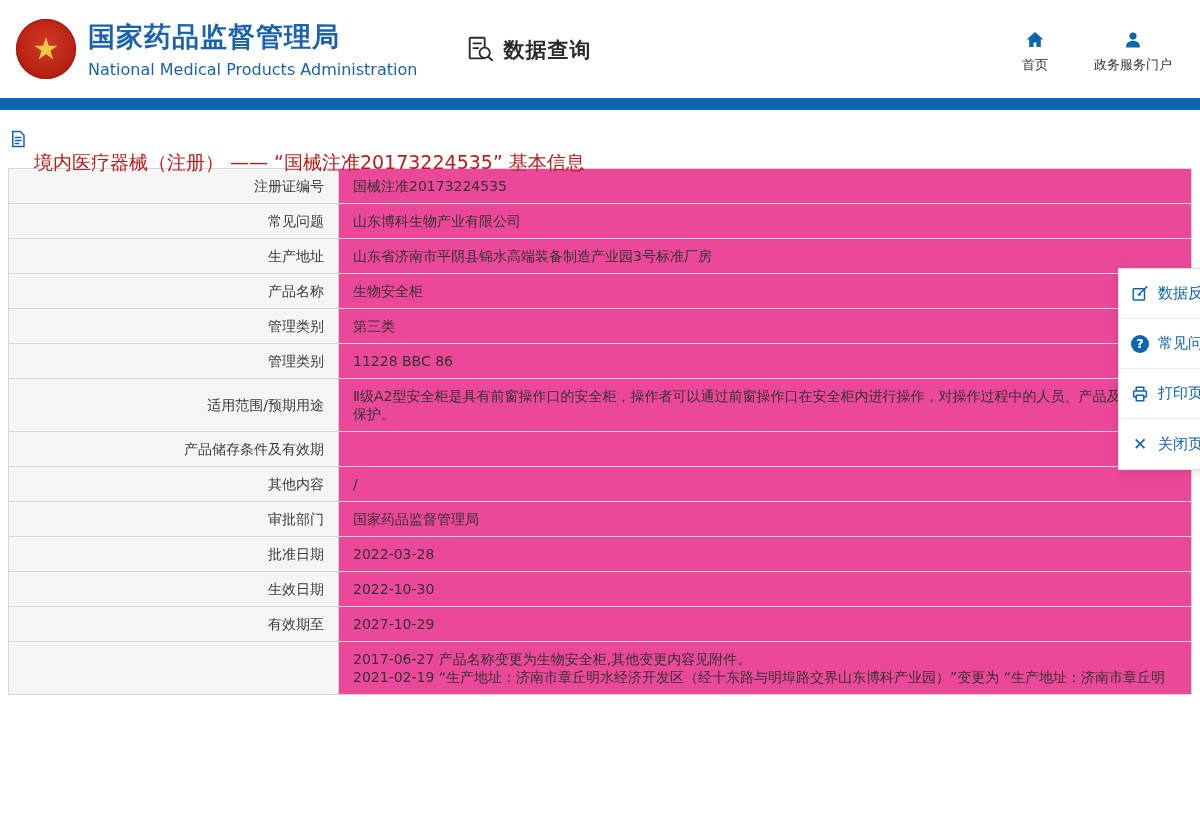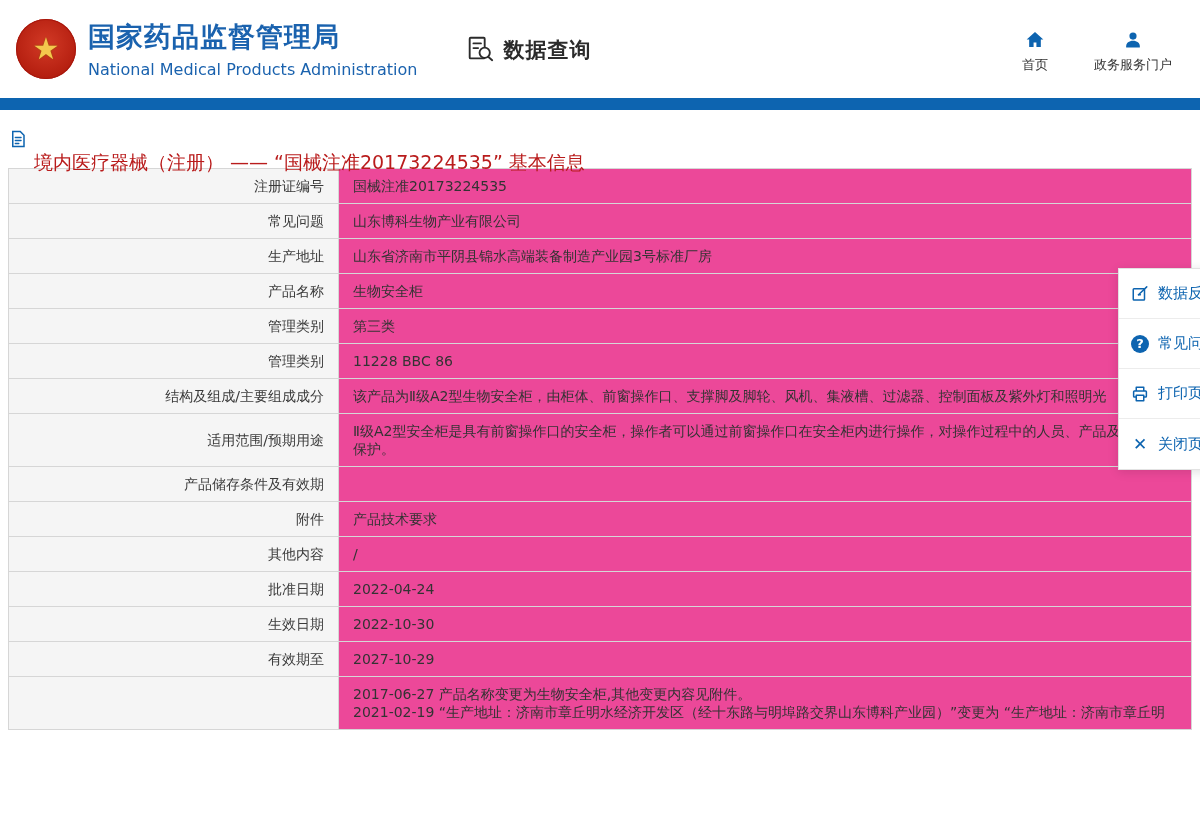--- a/index.html
+++ b/index.html
@@ -144,42 +144,38 @@
     </tr>
     <tr>
       <td class="label">管理类别</td>
       <td class="value">第三类</td>
     </tr>
     <tr>
       <td class="label">管理类别</td>
       <td class="value">11228 BBC 86</td>
     </tr>
     <tr>
-      <td class="label">结构及组成/主要组成成分</td>
-      <td class="value">该产品为Ⅱ级A2型生物安全柜，由柜体、前窗操作口、支撑脚及脚轮、风机、集液槽、过滤器、控制面板及紫外灯和照明光</td>
-    </tr>
-    <tr>
       <td class="label">适用范围/预期用途</td>
       <td class="value">Ⅱ级A2型安全柜是具有前窗操作口的安全柜，操作者可以通过前窗操作口在安全柜内进行操作，对操作过程中的人员、产品及环境进行保护。</td>
     </tr>
     <tr>
       <td class="label">产品储存条件及有效期</td>
       <td class="value"></td>
     </tr>
     <tr>
-      <td class="label">附件</td>
-      <td class="value">产品技术要求</td>
-    </tr>
-    <tr>
       <td class="label">其他内容</td>
       <td class="value">/</td>
     </tr>
     <tr>
+      <td class="label">审批部门</td>
+      <td class="value">国家药品监督管理局</td>
+    </tr>
+    <tr>
       <td class="label">批准日期</td>
-      <td class="value">2022-04-24</td>
+      <td class="value">2022-03-28</td>
     </tr>
     <tr>
       <td class="label">生效日期</td>
       <td class="value">2022-10-30</td>
     </tr>
     <tr>
       <td class="label">有效期至</td>
       <td class="value">2027-10-29</td>
     </tr>
     <tr>

